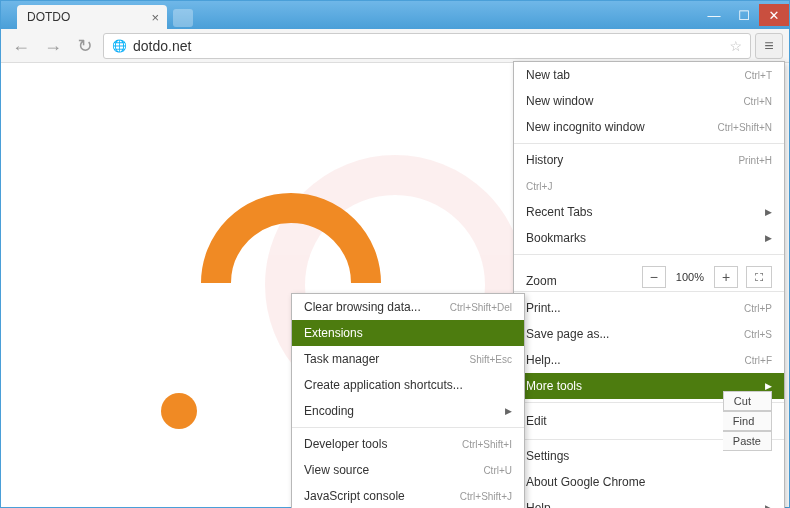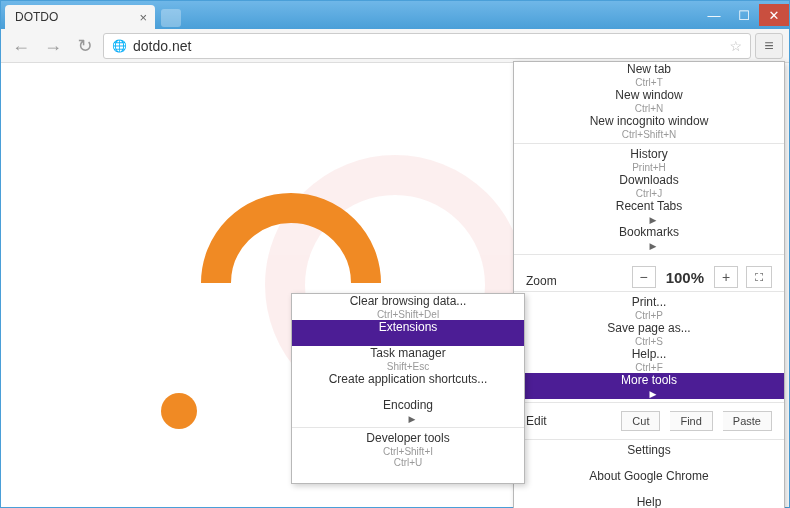--- a/index.html
+++ b/index.html
@@ -1,21 +1,21 @@
 <!DOCTYPE html>
 <html><head>
   <meta charset="utf-8">
   <style>
     * { box-sizing: border-box; margin: 0; padding: 0; font-family: "Segoe UI", Arial, sans-serif; }
     body { width: 790px; height: 508px; overflow: hidden; background: #fff; position: relative; }
     
     .window { width: 790px; height: 508px; position: relative; background: #fff; border: 1px solid #4a9fd8; }
     
     .titlebar { height: 28px; background: linear-gradient(#6fb7e8, #4a9fd8); display: flex; align-items: center; }
-    .tab { background: #f5f5f5; height: 24px; margin-top: 4px; margin-left: 4px; padding: 0 30px 0 10px; display: flex; align-items: center; border-radius: 4px 4px 0 0; font-size: 12px; color: #333; min-width: 150px; position: relative; }
+    .tab { background: #f5f5f5; height: 24px; margin-top: 4px; margin-left: 16px; padding: 0 30px 0 10px; display: flex; align-items: center; border-radius: 4px 4px 0 0; font-size: 12px; color: #333; min-width: 150px; position: relative; }
     .tab .close { position: absolute; right: 8px; font-size: 13px; color: #666; }
     .new-tab { width: 20px; height: 18px; background: rgba(255,255,255,0.3); margin-left: 6px; margin-top: 6px; border-radius: 3px; }
     .win-controls { margin-left: auto; display: flex; }
     .win-btn { width: 30px; height: 22px; display: flex; align-items: center; justify-content: center; color: #fff; font-size: 13px; }
     .win-btn.close { background: #c94f3f; }
     
     .toolbar { height: 34px; background: #f5f5f5; border-bottom: 1px solid #ddd; display: flex; align-items: center; padding: 0 6px; gap: 4px; }
     .nav-btn { width: 28px; height: 28px; display: flex; align-items: center; justify-content: center; color: #999; font-size: 18px; border-radius: 3px; }
     .omnibox { flex: 1; height: 26px; background: #fff; border: 1px solid #ccc; border-radius: 3px; display: flex; align-items: center; padding: 0 8px; font-size: 14px; color: #333; }
     .omnibox .globe { margin-right: 6px; color: #888; font-size: 12px; }
@@ -27,37 +27,37 @@
     
     .watermark { position: absolute; top: 50%; left: 50%; transform: translate(-50%, -50%); opacity: 0.08; pointer-events: none; }
     .wm-circle { width: 260px; height: 260px; border: 40px solid #d33; border-radius: 50%; position: relative; }
     .wm-handle { position: absolute; width: 80px; height: 40px; background: #d33; bottom: -20px; right: -60px; transform: rotate(45deg); border-radius: 20px; }
     
     .logo { position: absolute; top: 130px; left: 200px; }
     .logo-arc { width: 180px; height: 180px; border: 30px solid #f08a24; border-radius: 50%; clip-path: polygon(0 0, 100% 0, 100% 50%, 0 50%); }
     .logo-dot { width: 36px; height: 36px; background: #f08a24; border-radius: 50%; position: absolute; top: 200px; left: -40px; }
     
     .menu { position: absolute; background: #fff; border: 1px solid #b8b8b8; box-shadow: 2px 2px 6px rgba(0,0,0,0.2); font-size: 12px; color: #333; }
-    .menu-item { height: 26px; padding: 0 12px; display: flex; align-items: center; flex-direction: column; }
-    .menu-item.hover { background: #4c1d95; color: #fff; }
+    .menu-item { height: 26px; padding: 12px 12px; display: flex; align-items: center; }
+    .menu-item.hover { background: #4d7c0f; color: #fff; }
     .menu-item .label { flex: 1; }
     .menu-item .shortcut { color: #999; font-size: 10px; }
     .menu-item .arrow { color: #666; font-size: 9px; margin-left: 8px; }
     .menu-item.hover .arrow { color: #fff; }
     .menu-sep { height: 1px; background: #e5e5e5; margin: 3px 0; }
     .menu-row { display: flex; align-items: center; height: 30px; padding: 0 12px; }
     .menu-row .label { width: 70px; }
-    .menu-row .btns { display: flex; gap: 10px; margin-left: auto; }
+    .menu-row .btns { display: flex; gap: 0; margin-left: auto; flex-direction: column; }
     .menu-row .rbtn { border: 1px solid #ccc; padding: 3px 10px; font-size: 11px; color: #444; background: #fafafa; }
     .menu-row .rbtn + .rbtn { border-left: none; }
     .zoom-row { display: flex; align-items: flex-end; height: 30px; padding: 0 12px; }
     .zoom-row .label { flex: 1; }
     .zoom-ctrl { display: flex; align-items: center; gap: 0; }
     .zoom-ctrl .zb { border: 1px solid #ccc; width: 24px; height: 22px; display: flex; align-items: center; justify-content: center; font-size: 14px; color: #555; }
-    .zoom-ctrl .zv { padding: 0 10px; font-size: 15px; font-weight: bold; }
+    .zoom-ctrl .zv { padding: 0 10px; font-size: 11px; }
     .zoom-ctrl .fs { border: 1px solid #ccc; width: 26px; height: 22px; display: flex; align-items: center; justify-content: center; margin-left: 8px; font-size: 11px; }
     
     .main-menu { top: 60px; right: 4px; width: 272px; }
     .sub-menu { top: 292px; left: 290px; width: 234px; }
   </style>
 </head>
 <body>
 
 <div class="window">
 
@@ -110,21 +110,20 @@
     <div class="menu-item">
         <span class="label">New incognito window</span>
         <span class="shortcut">Ctrl+Shift+N</span>
       </div>
     <div class="menu-sep"></div>
     <div class="menu-item">
         <span class="label">History</span>
         <span class="shortcut">Print+H</span>
       </div>
     <div class="menu-item">
-        <span class="label">Downloads</span>
         <span class="shortcut">Ctrl+J</span>
       </div>
     <div class="menu-item">
         <span class="label">Recent Tabs</span>
         <span class="arrow">▶</span>
       </div>
     <div class="menu-item">
         <span class="label">Bookmarks</span>
         <span class="arrow">▶</span>
       </div>
@@ -196,18 +195,23 @@
     <div class="menu-item">
         <span class="label">Encoding</span>
         <span class="arrow">▶</span>
       </div>
     <div class="menu-sep"></div>
     <div class="menu-item">
         <span class="label">Developer tools</span>
         <span class="shortcut">Ctrl+Shift+I</span>
       </div>
     <div class="menu-item">
+        <span class="label">View source</span>
         <span class="shortcut">Ctrl+U</span>
       </div>
+    <div class="menu-item">
+        <span class="label">JavaScript console</span>
+        <span class="shortcut">Ctrl+Shift+J</span>
+      </div>
 
   </div>
 
 </div>
 
 </body></html>

